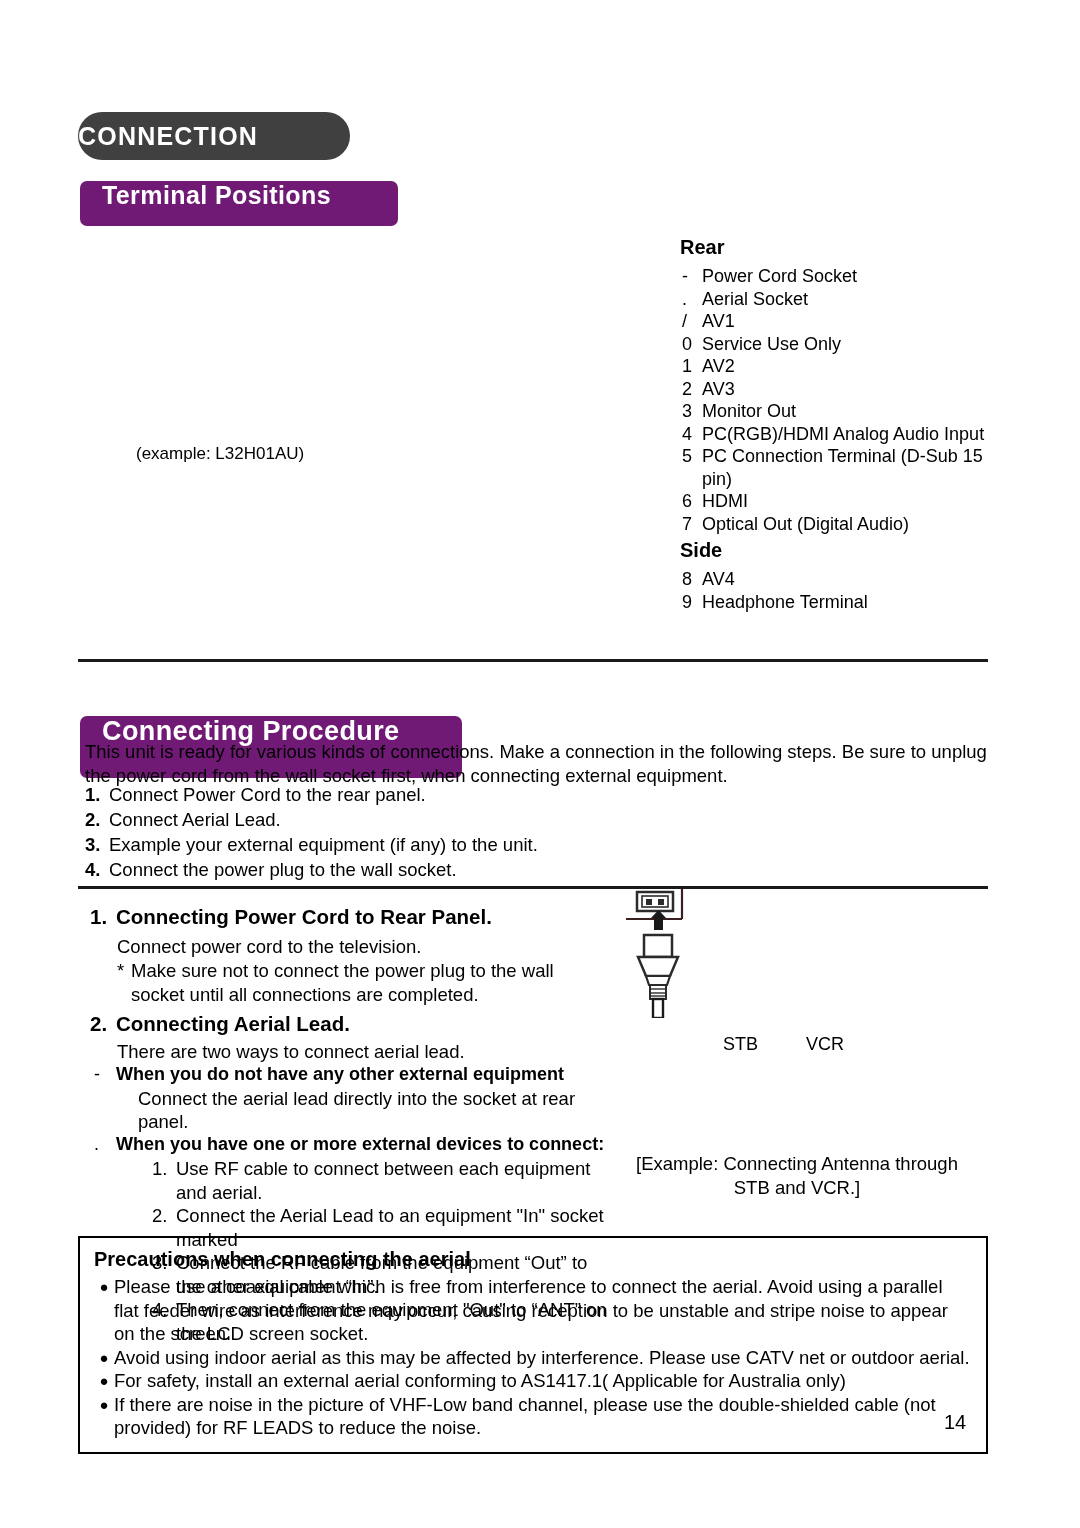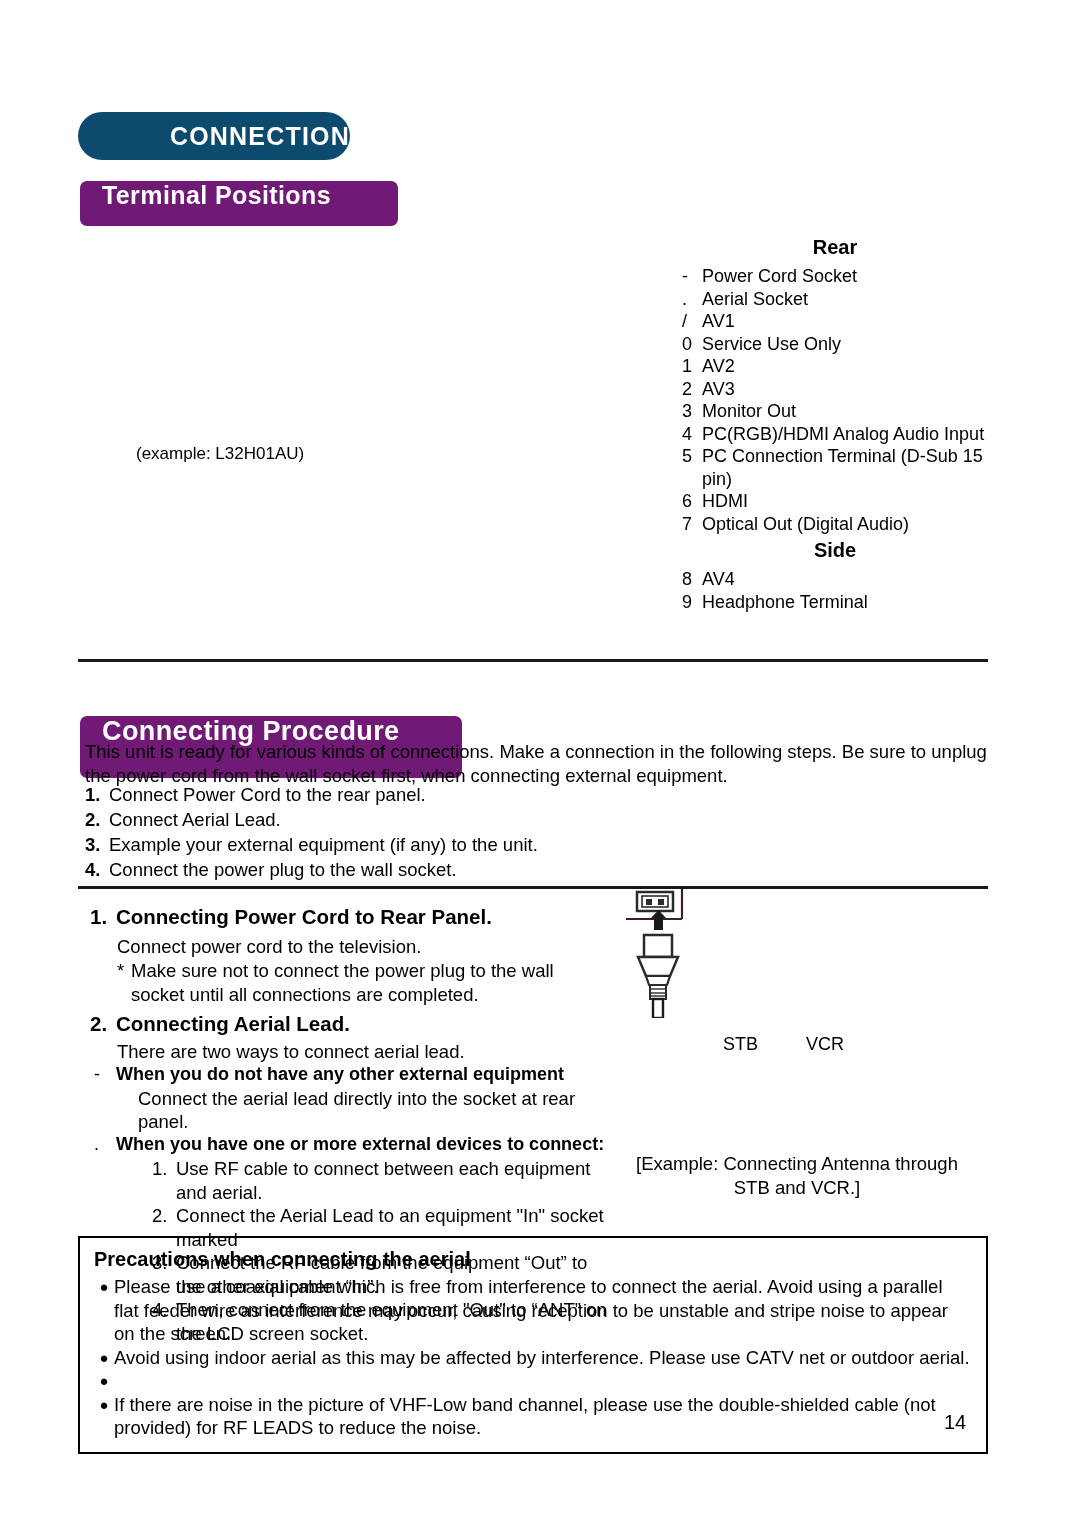--- a/index.html
+++ b/index.html
@@ -23,25 +23,25 @@
     height: 1528px;
   }
 
   
   .chapter-pill {
     position: absolute;
     left: 78px;
     top: 112px;
     width: 272px;
     height: 48px;
-    background: #0c4a6e;
+    background: #404040;
     border-radius: 24px;
     display: flex;
     align-items: center;
-    justify-content: flex-end;
+    justify-content: flex-start;
   }
   .chapter-pill span {
     color: #ffffff;
     font-size: 25px;
     font-weight: bold;
     letter-spacing: 1.2px;
   }
 
   .gray-bar {
     position: absolute;
@@ -97,21 +97,20 @@
     left: 680px;
     width: 310px;
   }
   #rear-block { top: 236px; }
   #side-block { top: 539px; }
 
   .term-title {
     font-size: 20px;
     font-weight: bold;
     margin: 0 0 6px 0;
-    text-align: center;
   }
   .term-list {
     list-style: none;
     margin: 0;
     padding: 0;
   }
   .term-item {
     display: flex;
     align-items: flex-start;
     font-size: 18px;
@@ -500,20 +499,21 @@
       <li>
           <span class="dot">●</span>
           <span>Please use a coaxial cable which is free from interference to connect the aerial. Avoid using a parallel flat feeder wire as interference may occur, causing reception to be unstable and stripe noise to appear on the screen.</span>
         </li>
       <li>
           <span class="dot">●</span>
           <span>Avoid using indoor aerial as this may be affected by interference. Please use CATV net or outdoor aerial.</span>
         </li>
       <li>
           <span class="dot">●</span>
+          <span>For safety, install an external aerial conforming to AS1417.1( Applicable for Australia only)</span>
         </li>
       <li>
           <span class="dot">●</span>
           <span>If there are noise in the picture of VHF-Low band channel, please use the double-shielded cable (not provided) for RF LEADS to reduce the noise.</span>
         </li>
     </ul>
   </div>
 
   <div id="page-number">14</div>
 

